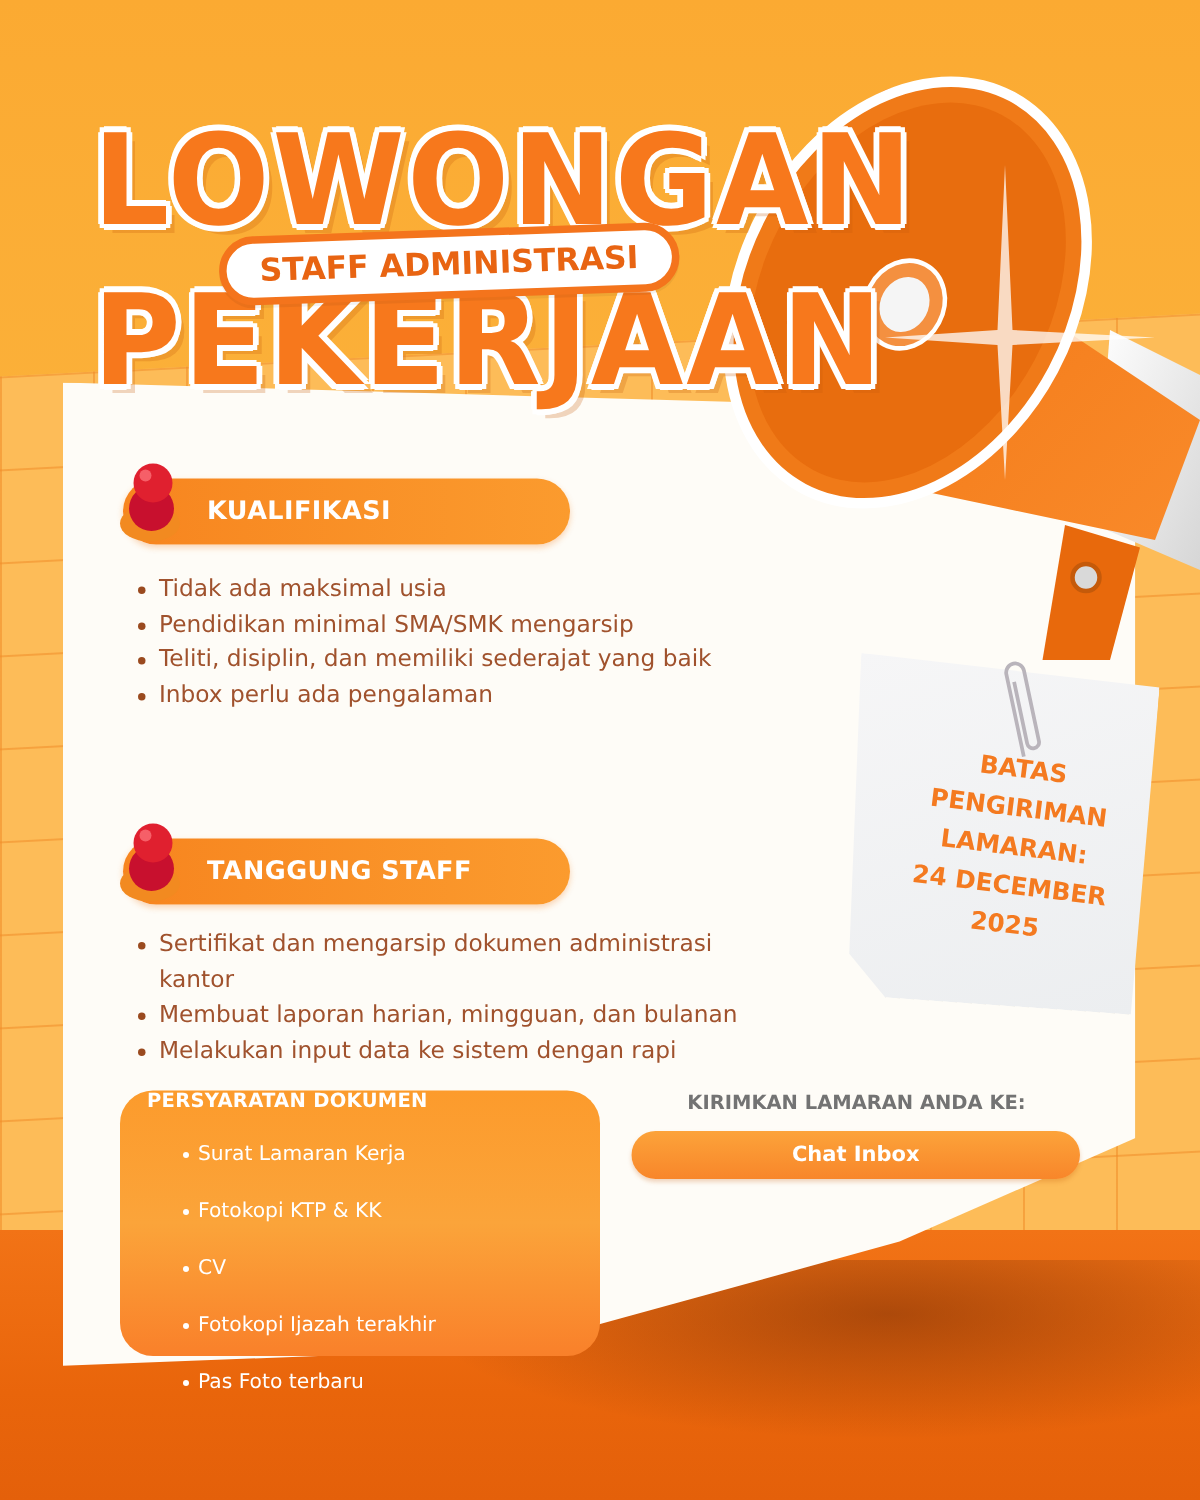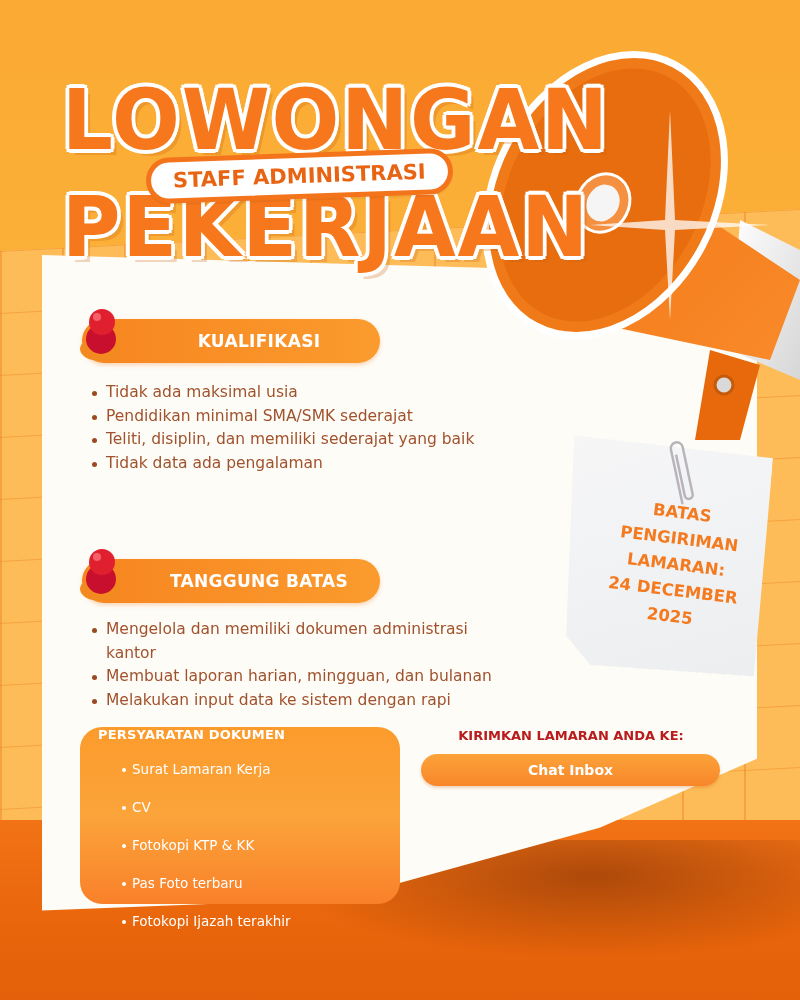--- a/index.html
+++ b/index.html
@@ -60,21 +60,20 @@
     .megaphone { position: absolute; left: 440px; top: 20px; width: 360px; height: 420px; }
     
     .section-pill {
       position: absolute; left: 82px; height: 44px; width: 298px;
       background: linear-gradient(90deg, #f7851f 0%, #fb9b2e 100%);
       border-radius: 24px;
       display: flex; align-items: center;
       padding-left: 56px;
       color: #fff; font-weight: bold; font-size: 17px; letter-spacing: 0.3px;
       box-shadow: 0 2px 4px rgba(240,120,20,0.3);
-      justify-content: center;
     }
     .pin { position: absolute; left: -4px; top: -14px; width: 46px; height: 56px; }
     .list {
       position: absolute; left: 92px; list-style: none;
       color: #a0522d; font-size: 15.5px; line-height: 23.5px;
     }
     .list li { position: relative; padding-left: 14px; }
     .list li::before {
       content: ""; position: absolute; left: 0; top: 10px;
       width: 5px; height: 5px; border-radius: 50%; background: #9a4a1f;
@@ -90,21 +89,21 @@
     .doc-title { font-weight: bold; font-size: 13px; letter-spacing: 0.2px; margin-bottom: 3px; }
     .doc-list { list-style: none; font-size: 13.5px; line-height: 21px; padding-left: 24px; }
     .doc-list li { position: relative; padding-left: 10px; margin-top: 17px; }
     .doc-list li::before {
       content: ""; position: absolute; left: 0; top: 9px;
       width: 4px; height: 4px; border-radius: 50%; background: #fff;
     }
     
     .send-label {
       position: absolute; left: 422px; top: 728px; width: 298px;
-      text-align: center; color: #b91c1c; font-weight: bold; font-size: 13px;
+      text-align: center; color: #737373; font-weight: bold; font-size: 13px;
     }
     .send-button {
       position: absolute; left: 421px; top: 754px; width: 299px; height: 32px;
       border-radius: 18px; border: none;
       background: linear-gradient(180deg, #fca33a 0%, #f8862a 100%);
       color: #fff; font-weight: bold; font-size: 14px;
       font-family: "DejaVu Sans", sans-serif;
       box-shadow: 0 2px 3px rgba(200,90,10,0.25);
     }
     
@@ -167,48 +166,48 @@
   <svg class="pin" viewBox="0 0 46 56">
     <ellipse cx="22" cy="44" rx="20" ry="12" fill="#f28a20"></ellipse>
     <circle cx="23" cy="34" r="15" fill="#c8102e"></circle>
     <circle cx="24" cy="17" r="13" fill="#e0202f"></circle>
     <circle cx="19" cy="12" r="4" fill="#ff7a80" opacity="0.7"></circle>
   </svg>
   <span>KUALIFIKASI</span>
 </div>
 <ul class="list" style="top:381px;">
   <li>Tidak ada maksimal usia</li>
-  <li>Pendidikan minimal SMA/SMK sederajat</li>
+  <li>Pendidikan minimal SMA/SMK mengarsip</li>
   <li>Teliti, disiplin, dan memiliki sederajat yang baik</li>
-  <li>Tidak data ada pengalaman</li>
+  <li>Inbox perlu ada pengalaman</li>
 </ul>
 
 <div class="section-pill" style="top:559px;">
   <svg class="pin" viewBox="0 0 46 56">
     <ellipse cx="22" cy="44" rx="20" ry="12" fill="#f28a20"></ellipse>
     <circle cx="23" cy="34" r="15" fill="#c8102e"></circle>
     <circle cx="24" cy="17" r="13" fill="#e0202f"></circle>
     <circle cx="19" cy="12" r="4" fill="#ff7a80" opacity="0.7"></circle>
   </svg>
-  <span>TANGGUNG BATAS</span>
+  <span>TANGGUNG STAFF</span>
 </div>
 <ul class="list" style="top:618px; width:420px;">
-  <li>Mengelola dan memiliki dokumen administrasi kantor</li>
+  <li>Sertifikat dan mengarsip dokumen administrasi kantor</li>
   <li>Membuat laporan harian, mingguan, dan bulanan</li>
   <li>Melakukan input data ke sistem dengan rapi</li>
 </ul>
 
 <div class="doc-box">
   <div class="doc-title">PERSYARATAN DOKUMEN</div>
   <ul class="doc-list">
     <li>Surat Lamaran Kerja</li>
+    <li>Fotokopi KTP &amp; KK</li>
     <li>CV</li>
-    <li>Fotokopi KTP &amp; KK</li>
+    <li>Fotokopi Ijazah terakhir</li>
     <li>Pas Foto terbaru</li>
-    <li>Fotokopi Ijazah terakhir</li>
   </ul>
 </div>
 
 <div class="send-label">KIRIMKAN LAMARAN ANDA KE:</div>
 <button class="send-button">Chat Inbox</button>
 
 <div class="note"></div>
 <svg class="clip" viewBox="0 0 26 70">
   <path d="M8 66 L8 10 A6 6 0 0 1 20 10 L20 58 A4 4 0 0 1 12 58 L12 16" fill="none" stroke="#b9b4bb" stroke-width="2.5"></path>
 </svg>

